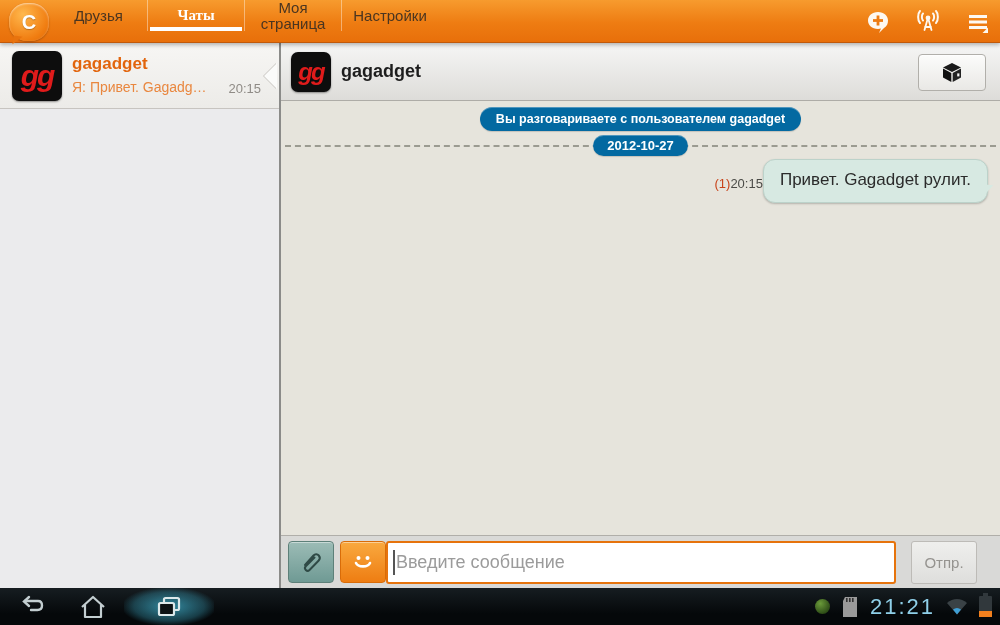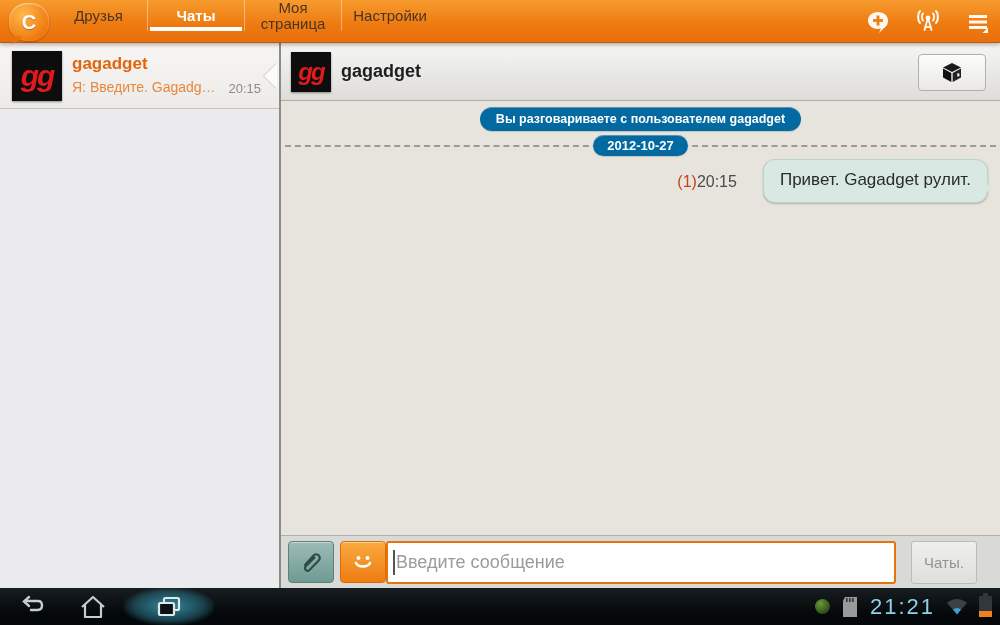--- a/index.html
+++ b/index.html
@@ -30,40 +30,40 @@
   }
   .logo-letter { color:#fff; font-size:20px; font-weight:bold; text-shadow:0 1px 1px rgba(0,0,0,.25); position:relative; z-index:1; }
 
   .tabs { position:absolute; left:50px; top:0; height:43px; display:flex; }
   .tab {
     width:97px; height:31px; display:flex; align-items:center; justify-content:center;
     text-align:center; color:#4a3520; font-size:15px; line-height:1.05; cursor:pointer;
     position:relative; padding:0 4px;
   }
   .tab + .tab { border-left:1px solid rgba(255,255,255,.4); }
-  .tab.active { color:#ffffff; font-weight:bold; }
+  .tab.active { color:#ffffff; font-weight:bold;font-family:Liberation Serif, serif; }
   .tab.active::after { content:""; position:absolute; left:2px; right:2px; bottom:0; height:4px; background:#fff; }
 
   .topbar-actions { position:absolute; right:8px; top:0; height:43px; display:flex; align-items:center; gap:22px; }
   .tb-icon { width:28px; height:28px; display:flex; align-items:center; justify-content:center; cursor:pointer; }
 
   
   .sidebar {
     position:absolute; left:0; top:43px; width:279px; height:545px;
     background:#ebebed; z-index:5;
   }
   .chat-item {
     position:relative; height:66px;
     background:linear-gradient(#f7f6f4, #ecebe8);
     border-bottom:1px solid #c7c4c0;
     cursor:pointer;
   }
   .chat-item .avatar { position:absolute; left:12px; top:8px; }
   .avatar {
-    background:#0d0d0d; border-radius:0; display:flex; align-items:center; justify-content:center;
+    background:#0d0d0d; border-radius:7px; display:flex; align-items:center; justify-content:center;
     box-shadow:0 1px 2px rgba(0,0,0,.4);
   }
   .avatar.big { width:50px; height:50px; }
   .avatar.small { width:40px; height:40px; }
   .avatar .gg { color:#e01b1b; font-weight:bold; font-style:italic; }
   .avatar.big .gg { font-size:30px; letter-spacing:-2px; }
   .avatar.small .gg { font-size:24px; letter-spacing:-2px; }
 
   .chat-item-name { position:absolute; left:72px; top:11px; color:#e2650d; font-size:17px; font-weight:bold; }
   .chat-item-preview { position:absolute; left:72px; top:36px; color:#e9873f; font-size:14px; width:155px; white-space:nowrap; overflow:hidden; }
@@ -99,21 +99,21 @@
     background:#0369a1; color:#fff; font-weight:bold; border-radius:13px;
     box-shadow:inset 0 1px 0 rgba(255,255,255,.3), 0 1px 1px rgba(0,0,0,.15);
     white-space:nowrap;
   }
   .status-pill { font-size:12.5px; padding:5px 16px; }
   .date-row { position:absolute; top:33px; left:0; width:719px; height:22px; display:flex; justify-content:center; align-items:center; }
   .date-row::before { content:""; position:absolute; left:4px; right:4px; top:50%; border-top:2px dashed #9b9b91; }
   .date-pill { font-size:13px; padding:3px 14px; position:relative; z-index:1; }
 
   .msg-row { position:absolute; top:58px; right:12px; display:flex; align-items:flex-end; }
-  .msg-meta { color:#4b4b47; font-size:16px; margin:0 26px 12px 0; white-space:nowrap; }
+  .msg-meta { color:#4b4b47; font-size:13px; margin:0 0 12px 0; white-space:nowrap; }
   .msg-unread { color:#c8431a; }
   .bubble {
     position:relative; background:#d7e9e2; border:1px solid #bcd2ca; border-radius:12px;
     padding:10px 16px 12px 16px; color:#2b2b2b; font-size:17px;
     box-shadow:0 1px 2px rgba(0,0,0,.22);
   }
   .bubble-tail {
     position:absolute; right:-7px; bottom:6px; width:0; height:0;
     border-left:14px solid #d7e9e2; border-top:5px solid transparent; border-bottom:9px solid transparent;
     transform:rotate(-14deg);
@@ -216,21 +216,21 @@
       </div>
     </div>
   </div>
 
   <div class="sidebar">
     <div class="chat-item">
       <div class="avatar big">
         <span class="gg">gg</span>
       </div>
       <div class="chat-item-name">gagadget</div>
-      <div class="chat-item-preview">Я: Введите. Gagadg…</div>
+      <div class="chat-item-preview">Я: Привет. Gagadg…</div>
       <div class="chat-item-time">20:15</div>
       <div class="sel-notch"></div>
     </div>
   </div>
   <div class="v-divider"></div>
 
   <div class="chatpanel">
 
     <div class="chat-header">
       <div class="avatar small">
@@ -276,21 +276,21 @@
         <svg width="28" height="28" viewBox="0 0 28 28">
           <circle cx="9.5" cy="10" r="2" fill="#fff"></circle>
           <circle cx="18.5" cy="10" r="2" fill="#fff"></circle>
           <path d="M7 15 C9 19.5 19 19.5 21 15" fill="none" stroke="#fff" stroke-width="2.6" stroke-linecap="round"></path>
         </svg>
       </div>
       <div class="msg-input-wrap">
         <input class="msg-input" type="text" placeholder="Введите сообщение" style="">
         <div class="caret"></div>
       </div>
-      <button class="send-btn">Чаты.</button>
+      <button class="send-btn">Отпр.</button>
     </div>
   </div>
 
   <div class="sysbar">
     <div class="nav-icons">
       <div class="nav-btn">
         <svg width="30" height="26" viewBox="0 0 30 26" fill="none" stroke="#c3ced1" stroke-width="2.4" stroke-linecap="round">
           <path d="M9 7 L22 7 C25 7 26 9.5 26 11.5 C26 14 24.5 16 21.5 16 L15 16"></path>
           <path d="M13 3 L8 7.5 L13 12" fill="none"></path>
         </svg>

